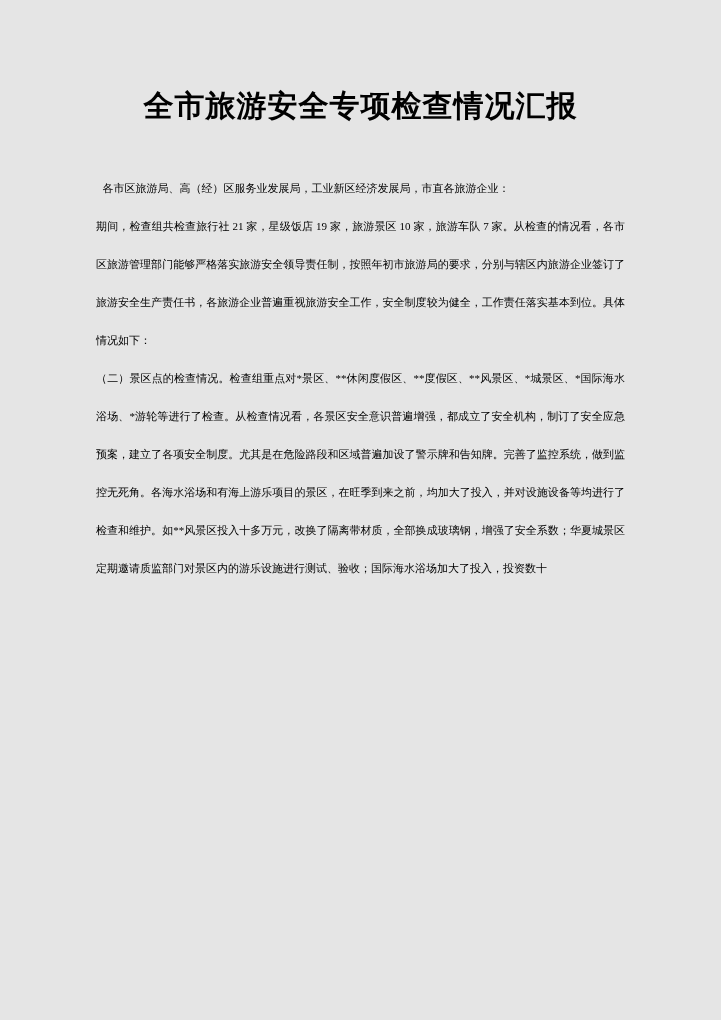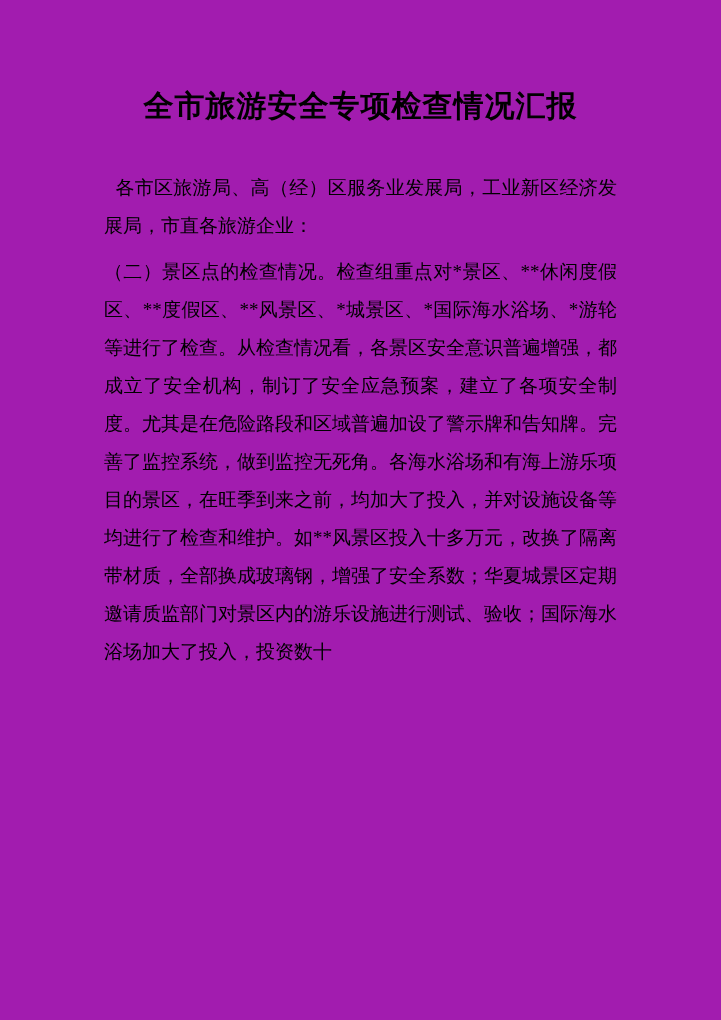--- a/index.html
+++ b/index.html
@@ -5,51 +5,52 @@
   html, body {
     margin: 0;
     padding: 0;
     background: #ffffff;
   }
   .page {
     position: relative;
     width: 721px;
     height: 1020px;
     margin: 0 auto;
-    background: #a21caf;
+    background: #e5e5e5;
     box-sizing: border-box;
     padding: 86px 96px 0 96px;
     font-family: "Liberation Serif", "DejaVu Serif", serif;
     color: #000000;
     overflow: hidden;
   }
   .doc-title {
     font-size: 30px;
     font-weight: bold;
     text-align: center;
     margin: 0 0 42px 0;
     line-height: 1.35;
     letter-spacing: 1px;
   }
   .para {
-    font-size: 19px;
+    font-size: 11px;
     line-height: 38px;
     text-align: justify;
-    margin: 8px;
+    margin: 0;
     word-break: break-all;
   }
   .indent-half {
     text-indent: 0.6em;
   }
 </style>
 </head>
 <body>
 
 <div class="page">
   <h1 class="doc-title">全市旅游安全专项检查情况汇报</h1>
 
   <p class="para indent-half">各市区旅游局、高（经）区服务业发展局，工业新区经济发展局，市直各旅游企业：</p>
 
 
 
+  <p class="para">期间，检查组共检查旅行社 21 家，星级饭店 19 家，旅游景区 10 家，旅游车队 7 家。从检查的情况看，各市区旅游管理部门能够严格落实旅游安全领导责任制，按照年初市旅游局的要求，分别与辖区内旅游企业签订了旅游安全生产责任书，各旅游企业普遍重视旅游安全工作，安全制度较为健全，工作责任落实基本到位。具体情况如下：</p>
 
   <p class="para">（二）景区点的检查情况。检查组重点对*景区、**休闲度假区、**度假区、**风景区、*城景区、*国际海水浴场、*游轮等进行了检查。从检查情况看，各景区安全意识普遍增强，都成立了安全机构，制订了安全应急预案，建立了各项安全制度。尤其是在危险路段和区域普遍加设了警示牌和告知牌。完善了监控系统，做到监控无死角。各海水浴场和有海上游乐项目的景区，在旺季到来之前，均加大了投入，并对设施设备等均进行了检查和维护。如**风景区投入十多万元，改换了隔离带材质，全部换成玻璃钢，增强了安全系数；华夏城景区定期邀请质监部门对景区内的游乐设施进行测试、验收；国际海水浴场加大了投入，投资数十</p>
 </div>
 
 </body></html>

